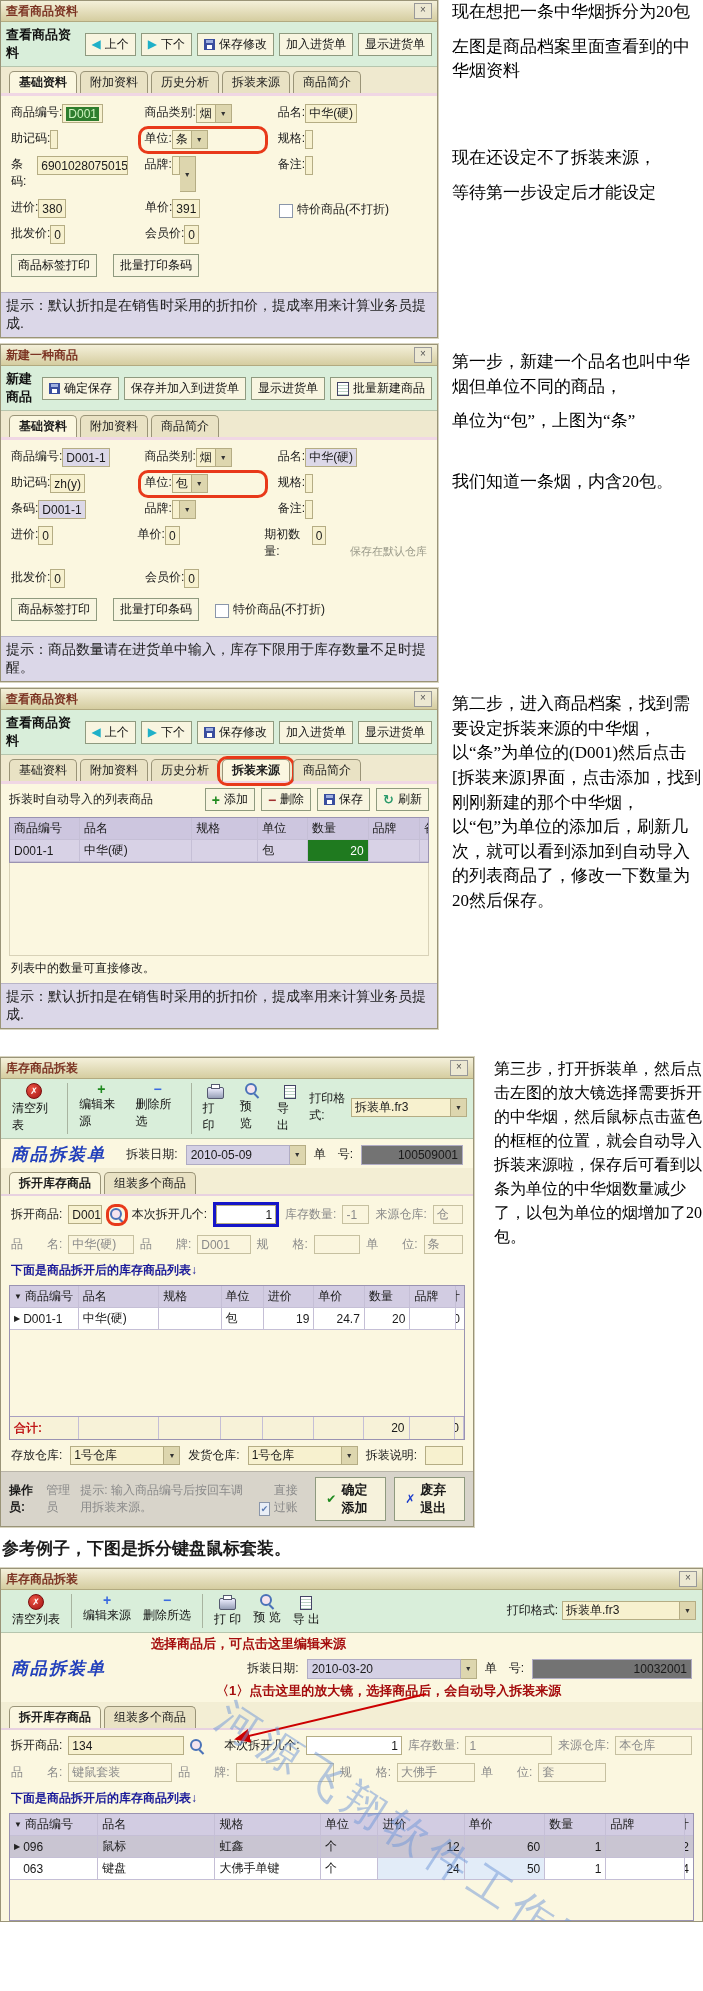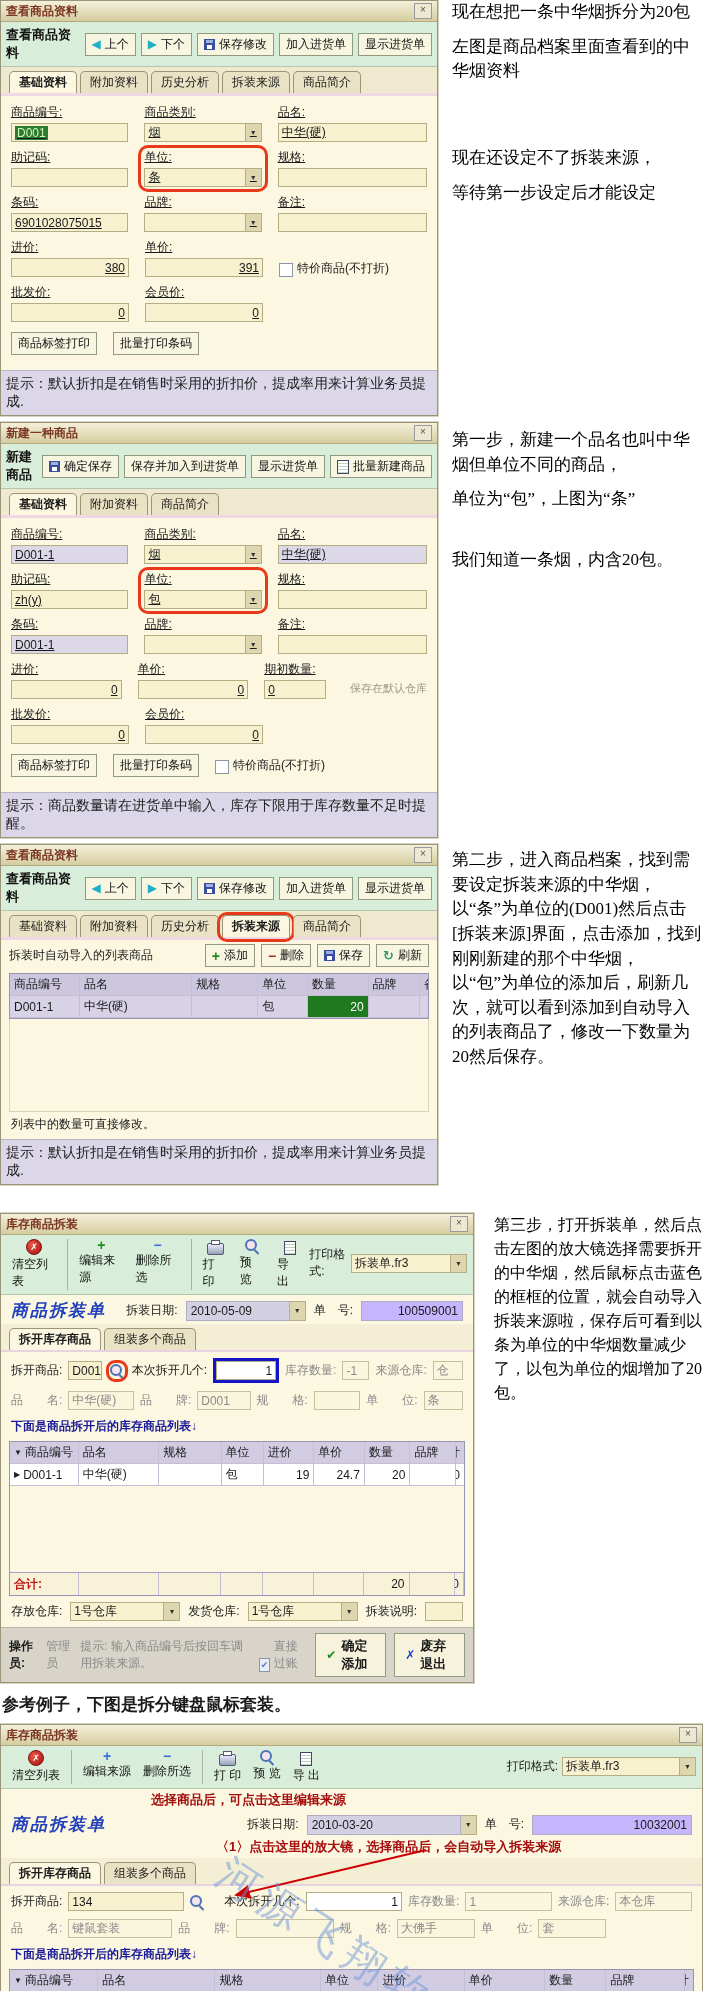--- a/index.html
+++ b/index.html
@@ -15,21 +15,21 @@
   .titlebar .t{font-size:12px;font-weight:bold;color:#7c3423;}
   .xbtn{margin-left:auto;width:16px;height:14px;background:#ece8d2;border:1px solid #999;font-size:10px;line-height:12px;text-align:center;color:#555;}
   .toolbar{background:#d9eeda;display:flex;align-items:center;gap:5px;padding:4px 5px;border-bottom:1px solid #b6c6ae;}
   .tb-label{font-weight:bold;font-size:13px;margin-right:4px;color:#111;}
   .btn{background:#f8f5e0;border:1px solid #8f9a7f;padding:2px 6px;font-size:12px;display:inline-flex;align-items:center;gap:4px;white-space:nowrap;color:#111;}
   .tabs{display:flex;gap:3px;padding:4px 8px 0;background:#efe9cf;border-bottom:3px solid #f0d7e4;}
   .tab{background:#e9e2c4;border:1px solid #9a9478;border-bottom:none;border-radius:5px 5px 0 0;padding:2px 9px;font-size:12px;position:relative;}
   .tab.active{background:#fbf7e0;font-weight:bold;}
   .wbody{padding:8px 10px;position:relative;}
   .frow{display:flex;gap:16px;margin-bottom:7px;}
-  .fg{display:flex;flex-direction:column;position:relative;text-decoration:underline;}
+  .fg{display:flex;flex-direction:row;position:relative;}
   .fw1{width:118px;} .fw2{width:118px;} .fw3{width:150px;}
   .fl{font-size:12px;margin-bottom:2px;}
   .inp{background:#f7f1cf;border:1px solid #b5ad84;height:17px;font-size:12px;padding:0 3px;display:flex;align-items:center;overflow:hidden;}
   .inp.num{justify-content:flex-end;}
   .inp.lav{background:#dcd8e8;}
   .inp.dis{color:#8a8a8a;background:#faf5dd;border-color:#c6c0a0;}
   .sel{display:flex;}
   .sel .val{flex:1;}
   .dd{width:15px;background:#ddd6ae;border:1px solid #b5ad84;border-left:none;display:flex;align-items:center;justify-content:center;font-size:7px;color:#333;}
   .hl{background:#2e7d2e;color:#cff3c0;padding:0 2px;}
@@ -77,21 +77,21 @@
   .footnote{font-size:12px;padding:4px 10px 6px;}
   
   .tb2{background:#d9eeda;display:flex;align-items:flex-start;gap:2px;padding:3px 6px;border-bottom:1px solid #b6c6ae;}
   .tbtn{display:flex;flex-direction:column;align-items:center;gap:1px;font-size:12px;padding:1px 5px;color:#111;}
   .vsep{width:1px;background:#a8b4a0;align-self:stretch;margin:1px 4px;}
   .fmt{margin-left:auto;display:flex;align-items:center;gap:4px;font-size:12px;padding-top:8px;}
   .fmt .inp{width:92px;}
   .docrow{display:flex;align-items:center;padding:4px 10px 2px;gap:8px;justify-content:flex-end;}
   .doc-title{font-family:"Liberation Serif","DejaVu Serif",serif;font-style:italic;font-weight:bold;font-size:17px;color:#2240bb;letter-spacing:2px;margin-right:auto;}
   .flat{background:#d4d0e4;border:1px solid #b0acc4;height:18px;font-size:12px;display:flex;align-items:center;padding:0 4px;}
-  .no-field{background:#c4b5fd;border:1px solid #b0acc4;height:18px;font-size:12px;display:flex;align-items:center;justify-content:flex-end;padding:0 4px;}
+  .no-field{background:#737373;border:1px solid #b0acc4;height:18px;font-size:12px;display:flex;align-items:center;justify-content:flex-end;padding:0 4px;}
   .tabs2{display:flex;gap:3px;padding:4px 8px 0;border-bottom:2px solid #e8d2e0;background:#f3eed4;}
   .formrow{display:flex;align-items:center;gap:6px;padding:6px 10px 2px;font-size:12px;flex-wrap:nowrap;}
   .formrow .fl2{white-space:nowrap;}
   .bluebox{border:3px solid #1515c8;padding:0;display:inline-flex;}
   .redring{position:relative;display:inline-flex;padding:2px;}
   .redring::after{content:"";position:absolute;inset:-2px;border:3px solid #e8391a;border-radius:9px;}
   .listhint{color:#1a1a99;font-size:12px;font-weight:bold;padding:6px 10px 4px;}
   .gridwrap{margin:2px 8px 0;border:1px solid #9a93b2;display:flex;flex-direction:column;background:#fbf7e0;position:relative;}
   .g4-c0{width:72px;} .g4-c1{width:86px;} .g4-c2{width:64px;} .g4-c3{width:40px;} .g4-c4{width:50px;} .g4-c5{width:50px;} .g4-c6{width:44px;} .g4-c7{width:44px;} .g4-c8{flex:1;border-right:none;justify-content:flex-end;}
   .g5-c0{width:82px;} .g5-c1{width:112px;} .g5-c2{width:100px;} .g5-c3{width:50px;} .g5-c4{width:80px;} .g5-c5{width:74px;} .g5-c6{width:54px;} .g5-c7{width:72px;} .g5-c8{flex:1;border-right:none;justify-content:flex-end;}

